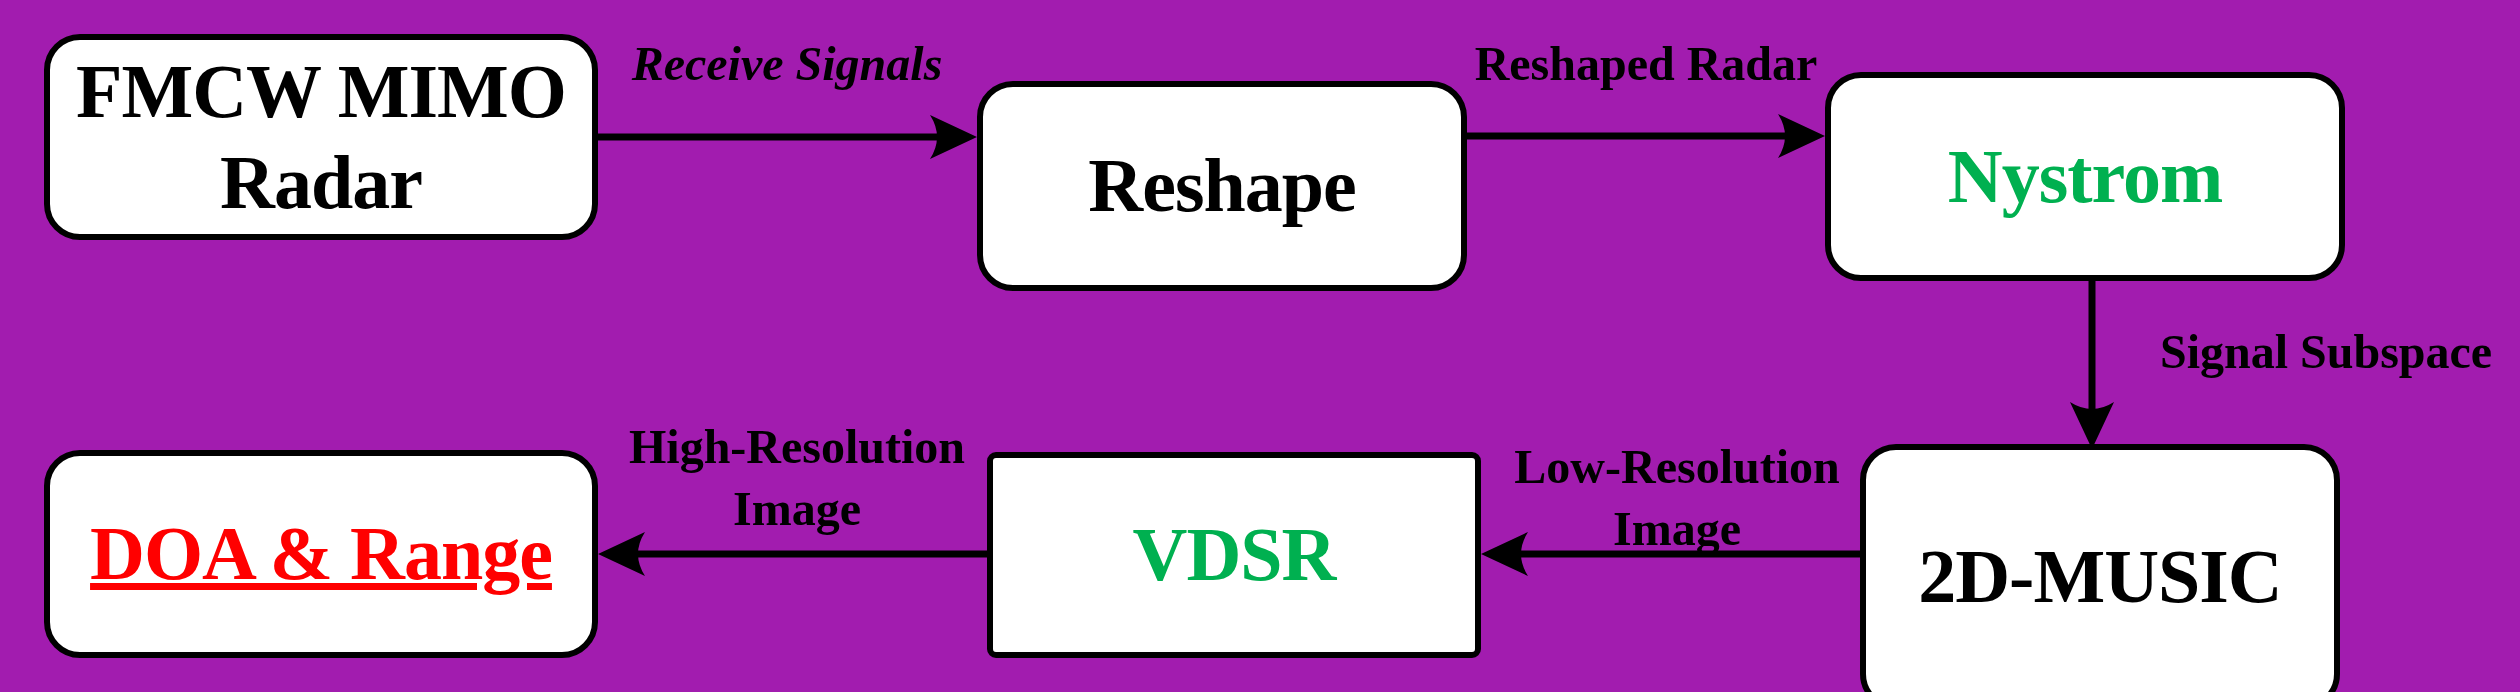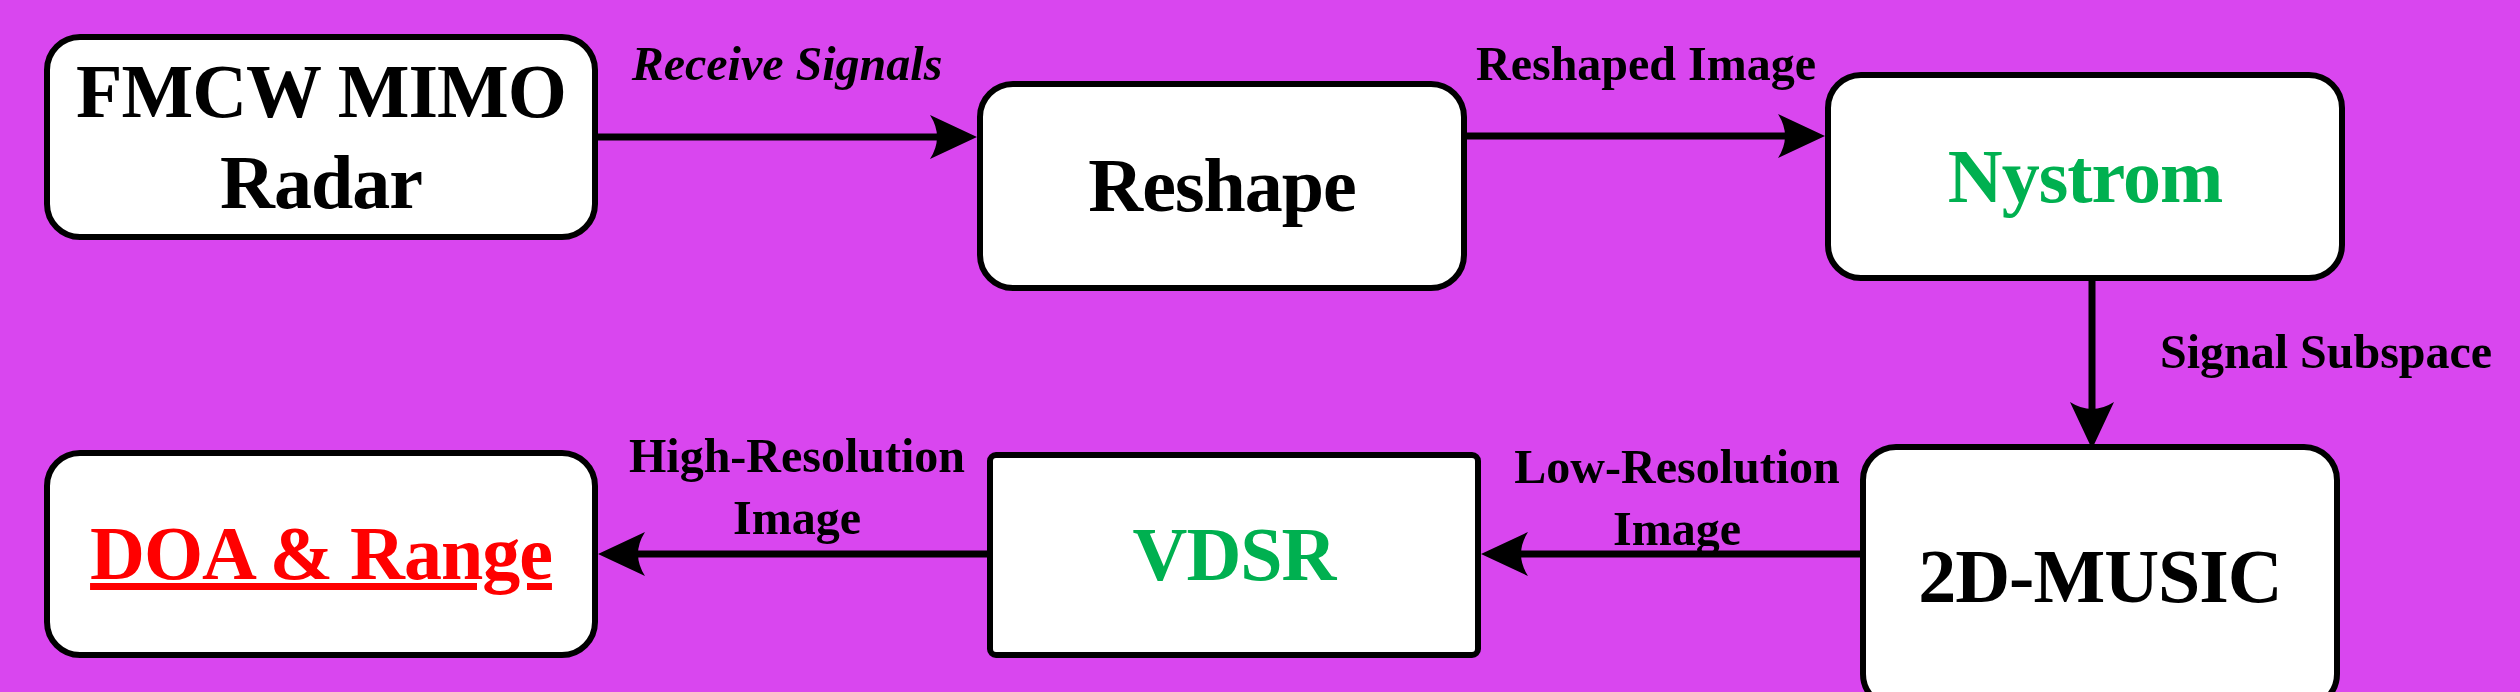--- a/index.html
+++ b/index.html
@@ -4,21 +4,21 @@
 <style>
   html, body {
     margin: 0;
     padding: 0;
     background: #ffffff;
   }
   .canvas {
     position: relative;
     width: 2520px;
     height: 692px;
-    background: #d946ef;
+    background: #a21caf;
     overflow: hidden;
     font-family: "Liberation Serif", "DejaVu Serif", serif;
   }
   .edges-layer {
     position: absolute;
     left: 0;
     top: 0;
     width: 2520px;
     height: 692px;
     pointer-events: none;
@@ -54,21 +54,21 @@
     font-weight: 700;
     line-height: 1.3;
     color: #000000;
     text-align: center;
     white-space: nowrap;
   }
   #edge-label-receive  { left: 787px;  top: 33px;  transform: translateX(-50%); font-style: italic; }
   #edge-label-reshaped { left: 1646px; top: 33px;  transform: translateX(-50%); }
   #edge-label-subspace { left: 2136px; top: 321px; text-align: left; margin-left: 24px; }
   #edge-label-lowres   { left: 1677px; top: 436px; transform: translateX(-50%); }
-  #edge-label-highres  { left: 797px;  top: 425px; transform: translateX(-50%); }
+  #edge-label-highres  { left: 797px;  top: 416px; transform: translateX(-50%); }
 
   .edge-label .lbl-line { display: block; }
   .node .node-line { display: block; }
 </style>
 </head>
 <body>
 
 <div class="canvas">
 
   <svg class="edges-layer" viewBox="0 0 2520 692" aria-hidden="true">
@@ -122,21 +122,21 @@
 
   <div class="node" id="node-doa" style="color: rgb(255, 0, 0);">
     <span class="node-line">DOA &amp; Range</span>
   </div>
 
   <div class="edge-label" id="edge-label-receive">
     <span class="lbl-line">Receive Signals</span>
   </div>
 
   <div class="edge-label" id="edge-label-reshaped">
-    <span class="lbl-line">Reshaped Image</span>
+    <span class="lbl-line">Reshaped Radar</span>
   </div>
 
   <div class="edge-label" id="edge-label-subspace">
     <span class="lbl-line">Signal Subspace</span>
   </div>
 
   <div class="edge-label" id="edge-label-lowres">
     <span class="lbl-line">Low-Resolution</span>
     <span class="lbl-line">Image</span>
   </div>

